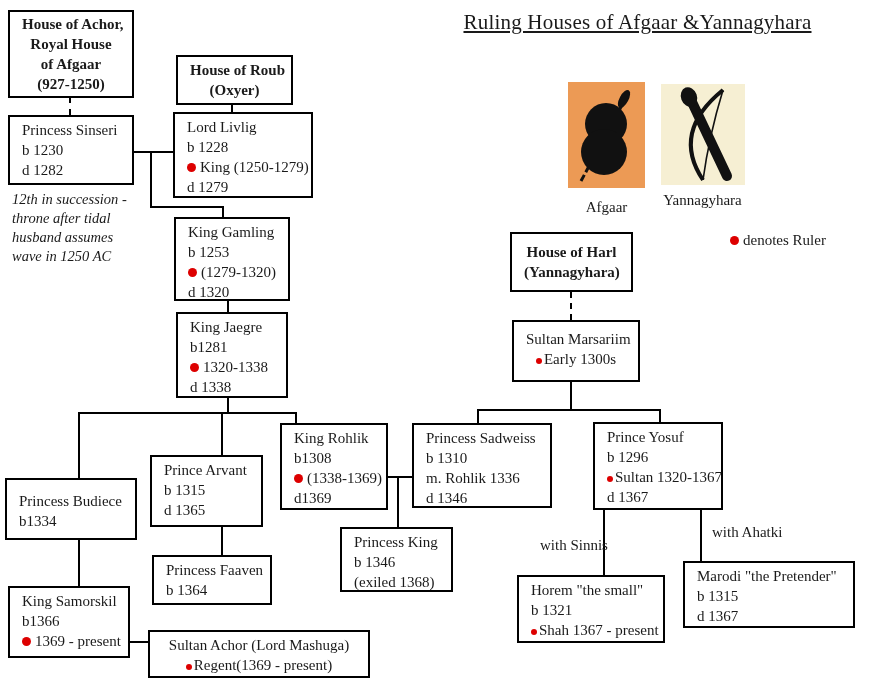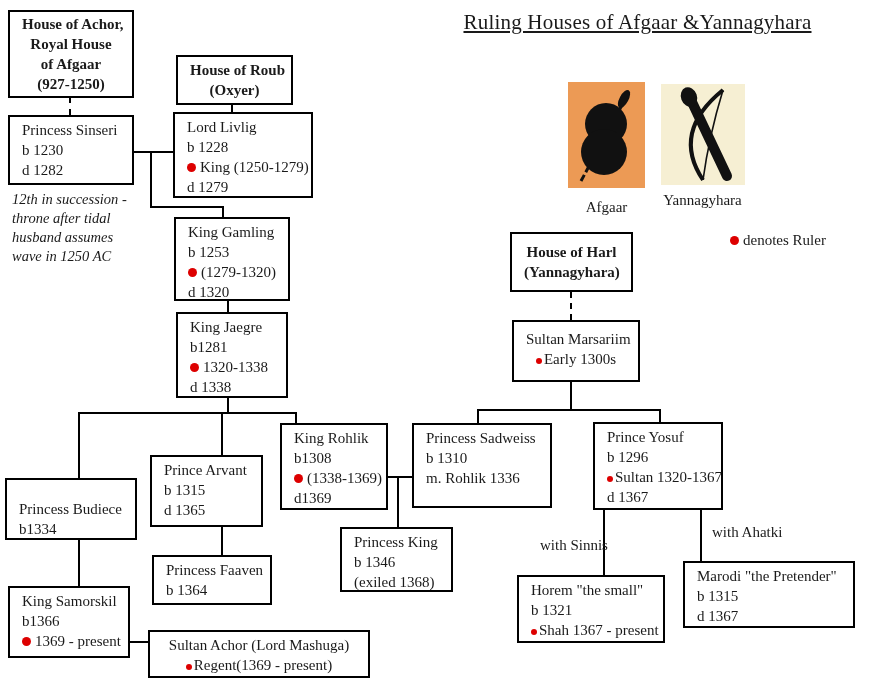--- a/index.html
+++ b/index.html
@@ -147,21 +147,21 @@
   </div>
 
   <div class="box" style="left:176px;top:312px;width:112px;height:86px;">
     <div class="bl">King Jaegre</div>
     <div class="bl">b1281</div>
     <div class="bl"><span class="dot"></span><span>1320-1338</span></div>
     <div class="bl">d 1338</div>
   </div>
 
   <div class="box" style="left:5px;top:478px;width:132px;height:62px;">
-    <div class="bl" style="margin-top:16px;">Princess Budiece</div>
+    <div class="bl" style="margin-top:8px;">Princess Budiece</div>
     <div class="bl">b1334</div>
   </div>
 
   <div class="box" style="left:150px;top:455px;width:113px;height:72px;">
     <div class="bl">Prince Arvant</div>
     <div class="bl">b 1315</div>
     <div class="bl">d 1365</div>
   </div>
 
   <div class="box" style="left:152px;top:555px;width:120px;height:50px;">
@@ -184,20 +184,21 @@
     <div class="bl">King Rohlik</div>
     <div class="bl">b1308</div>
     <div class="bl"><span class="dot"></span><span>(1338-1369)</span></div>
     <div class="bl">d1369</div>
   </div>
 
   <div class="box" style="left:412px;top:423px;width:140px;height:85px;">
     <div class="bl">Princess Sadweiss</div>
     <div class="bl">b 1310</div>
     <div class="bl">m. Rohlik 1336</div>
+    <div class="bl">d 1346</div>
   </div>
 
   <div class="box" style="left:340px;top:527px;width:113px;height:65px;">
     <div class="bl">Princess King</div>
     <div class="bl">b 1346</div>
     <div class="bl">(exiled 1368)</div>
   </div>
 
   <div class="box hdr" style="left:510px;top:232px;width:123px;height:60px;">
     <div class="bl">House of Harl</div>

